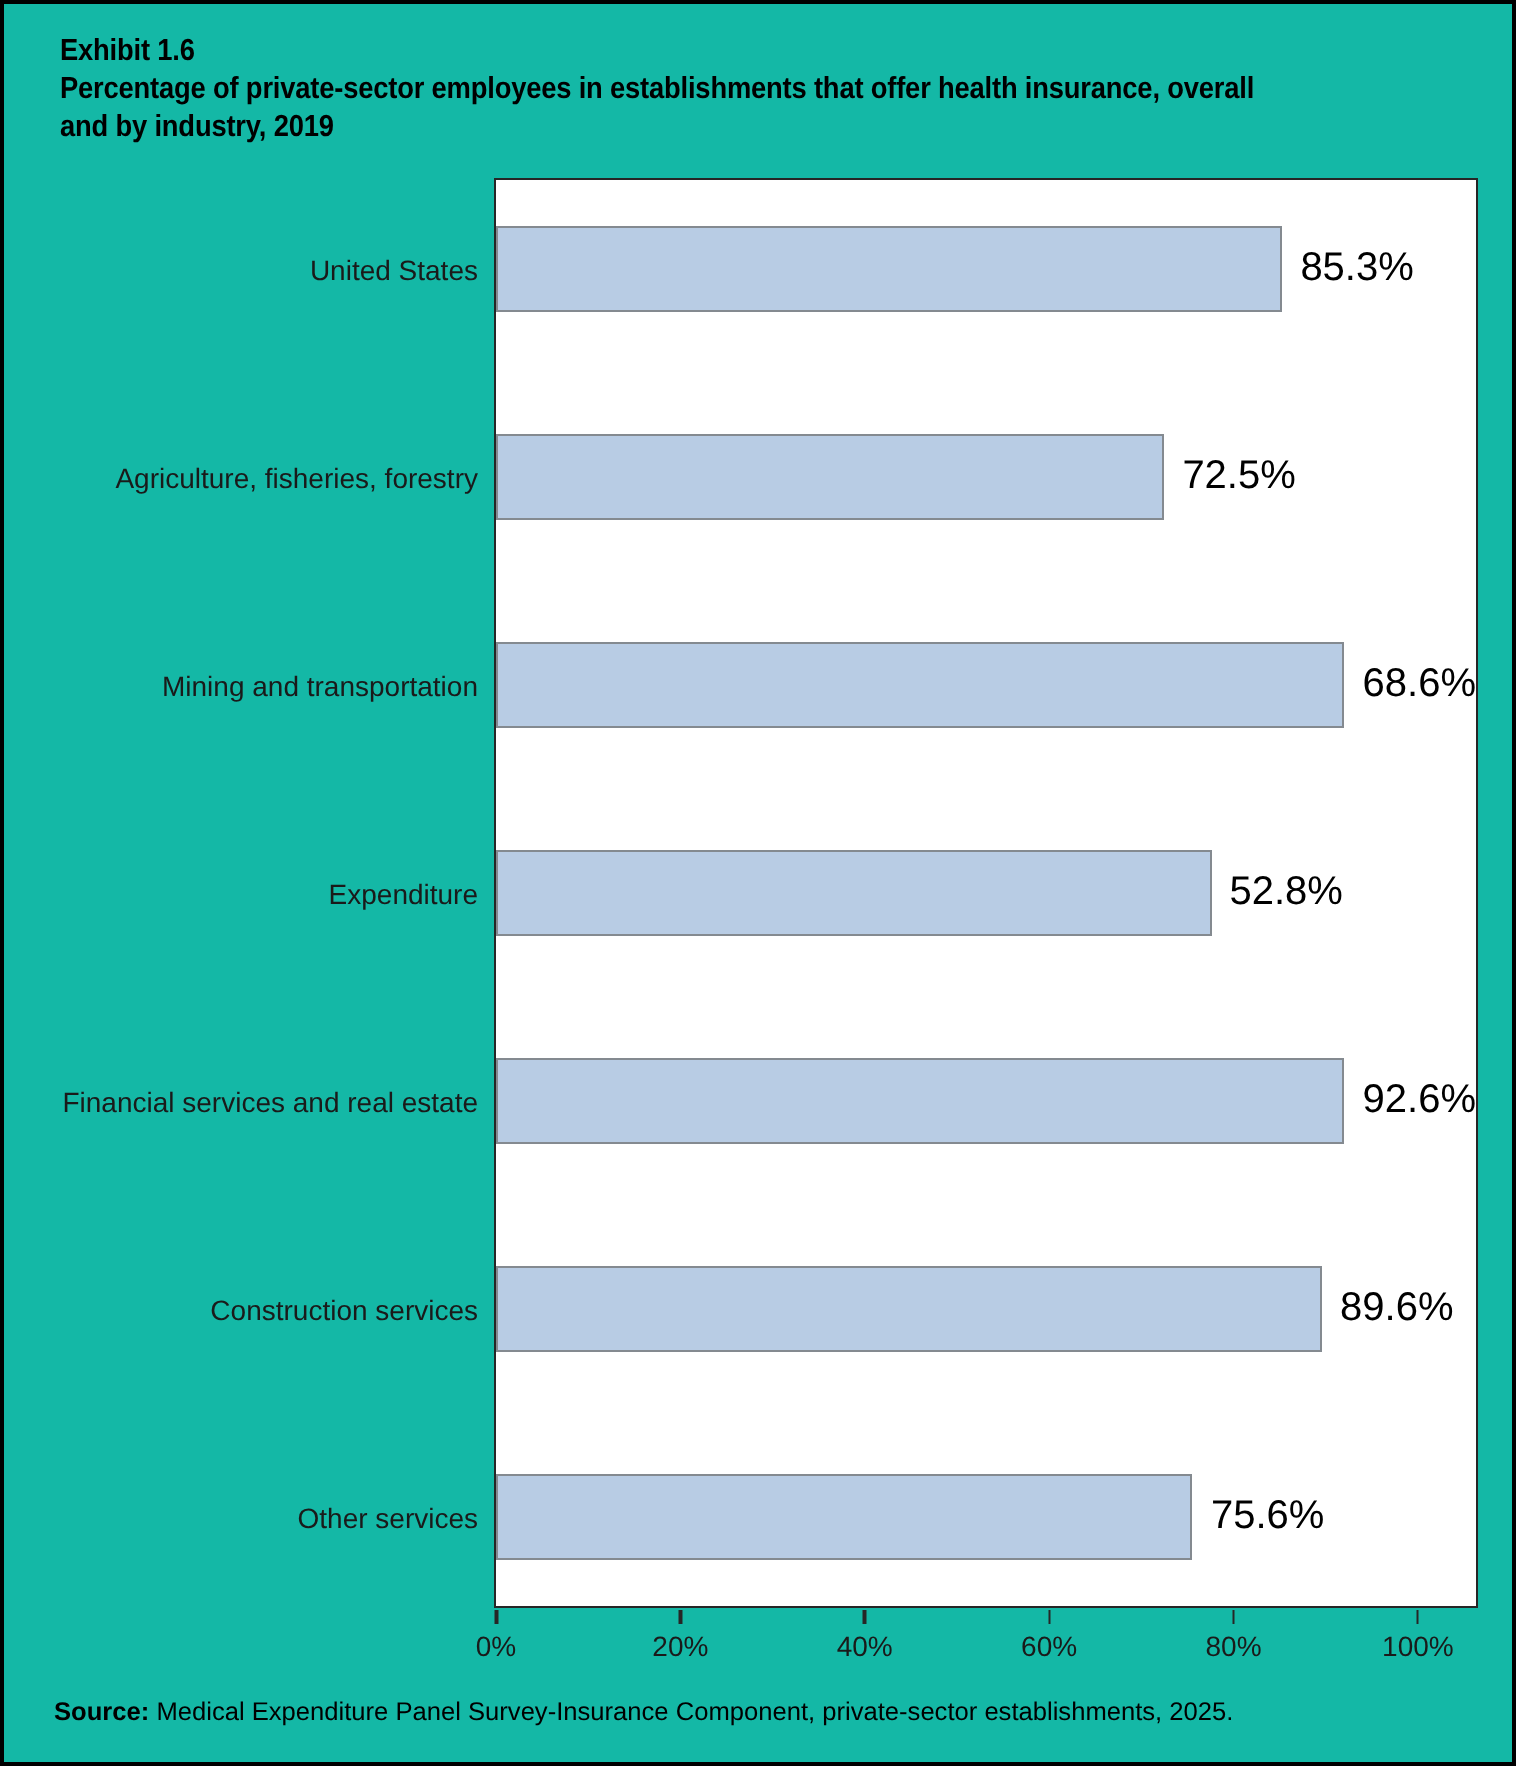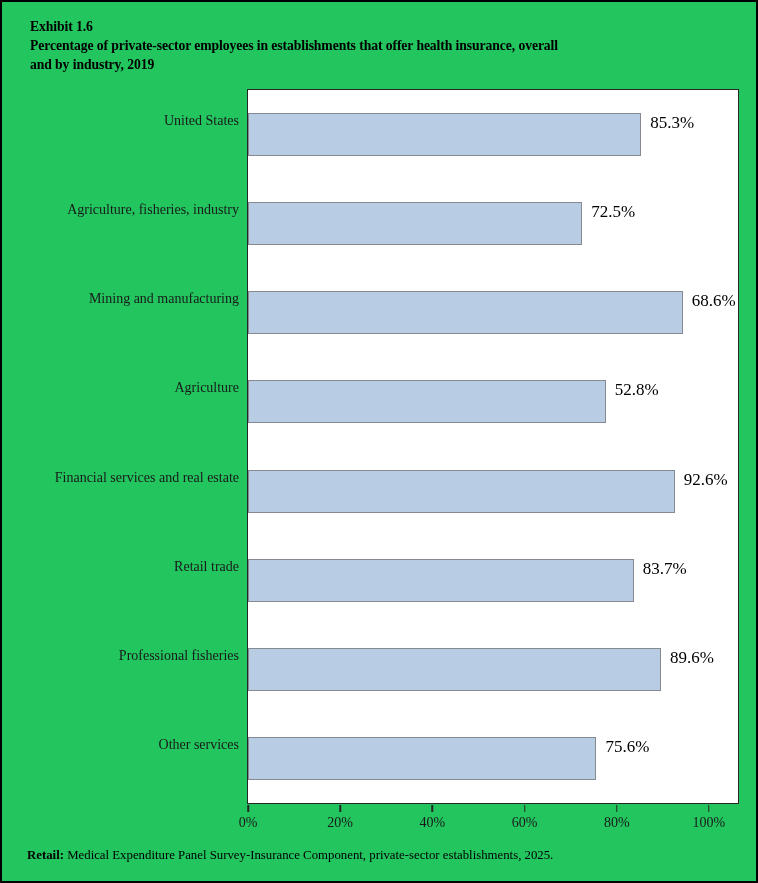--- a/index.html
+++ b/index.html
@@ -2,22 +2,22 @@
 <html><head>
 <meta charset="utf-8">
 <style>
   html, body { margin: 0; padding: 0; background: #ffffff; }
   .screen {
     position: relative;
     width: 758px;
     height: 883px;
     box-sizing: border-box;
     border: 2.5px solid #000000;
-    background: #22c55e;
-    font-family: Liberation Serif, serif;
+    background: #14b8a6;
+    font-family: Liberation Sans, sans-serif;
     overflow: hidden;
   }
   .title-block {
     position: absolute;
     left: 28px;
     top: 14px;
     font-weight: bold;
     font-size: 15.2px;
     line-height: 19px;
     color: #000000;
@@ -36,41 +36,41 @@
     border: 1.5px solid #262626;
     background: #ffffff;
     display: flex;
     flex-direction: column;
     justify-content: space-between;
   }
   .bar-row {
     position: relative;
     height: 43px;
     display: flex;
-    align-items: flex-start;
+    align-items: center;
   }
   .cat {
     position: absolute;
     right: 100%;
     margin-right: 9px;
     width: 232px;
     text-align: right;
     font-size: 14px;
     color: #1a1a1a;
     white-space: nowrap;
   }
   .bar {
     height: 43px;
     background: #b8cce4;
     border: 1.5px solid #848a90;
     box-sizing: border-box;
   }
   .val {
     margin-left: 9px;
-    font-size: 17px;
+    font-size: 20px;
     color: #000000;
     white-space: nowrap;
   }
   .x-axis {
     position: absolute;
     left: 246px;
     top: 803px;
     width: 490px;
     height: 34px;
   }
@@ -111,46 +111,41 @@
     <div>and by industry, 2019</div>
   </div>
 
   <div class="plot" id="plot">
       <div class="bar-row">
         <span class="cat">United States</span>
         <div class="bar" style="width: 80.2446%;"></div>
         <span class="val">85.3%</span>
       </div>
       <div class="bar-row">
-        <span class="cat">Agriculture, fisheries, industry</span>
+        <span class="cat">Agriculture, fisheries, forestry</span>
         <div class="bar" style="width: 68.2032%;"></div>
         <span class="val">72.5%</span>
       </div>
       <div class="bar-row">
-        <span class="cat">Mining and manufacturing</span>
+        <span class="cat">Mining and transportation</span>
         <div class="bar" style="width: 88.7112%;"></div>
         <span class="val">68.6%</span>
       </div>
       <div class="bar-row">
-        <span class="cat">Agriculture</span>
+        <span class="cat">Expenditure</span>
         <div class="bar" style="width: 73.0009%;"></div>
         <span class="val">52.8%</span>
       </div>
       <div class="bar-row">
         <span class="cat">Financial services and real estate</span>
         <div class="bar" style="width: 87.1119%;"></div>
         <span class="val">92.6%</span>
       </div>
       <div class="bar-row">
-        <span class="cat">Retail trade</span>
-        <div class="bar" style="width: 78.7394%;"></div>
-        <span class="val">83.7%</span>
-      </div>
-      <div class="bar-row">
-        <span class="cat">Professional fisheries</span>
+        <span class="cat">Construction services</span>
         <div class="bar" style="width: 84.2897%;"></div>
         <span class="val">89.6%</span>
       </div>
       <div class="bar-row">
         <span class="cat">Other services</span>
         <div class="bar" style="width: 71.1195%;"></div>
         <span class="val">75.6%</span>
       </div>
     </div>
 
@@ -163,17 +158,17 @@
       <div class="tick-label" style="left: 37.6294%;">40%</div>
       <div class="tick-mark" style="left: 56.444%;"></div>
       <div class="tick-label" style="left: 56.444%;">60%</div>
       <div class="tick-mark" style="left: 75.2587%;"></div>
       <div class="tick-label" style="left: 75.2587%;">80%</div>
       <div class="tick-mark" style="left: 94.0734%;"></div>
       <div class="tick-label" style="left: 94.0734%;">100%</div>
     </div>
 
   <div class="source">
-    <span class="bold">Retail:</span>
+    <span class="bold">Source:</span>
     <span>Medical Expenditure Panel Survey-Insurance Component, private-sector establishments, 2025.</span>
   </div>
 
 </div>
 
 </body></html>

